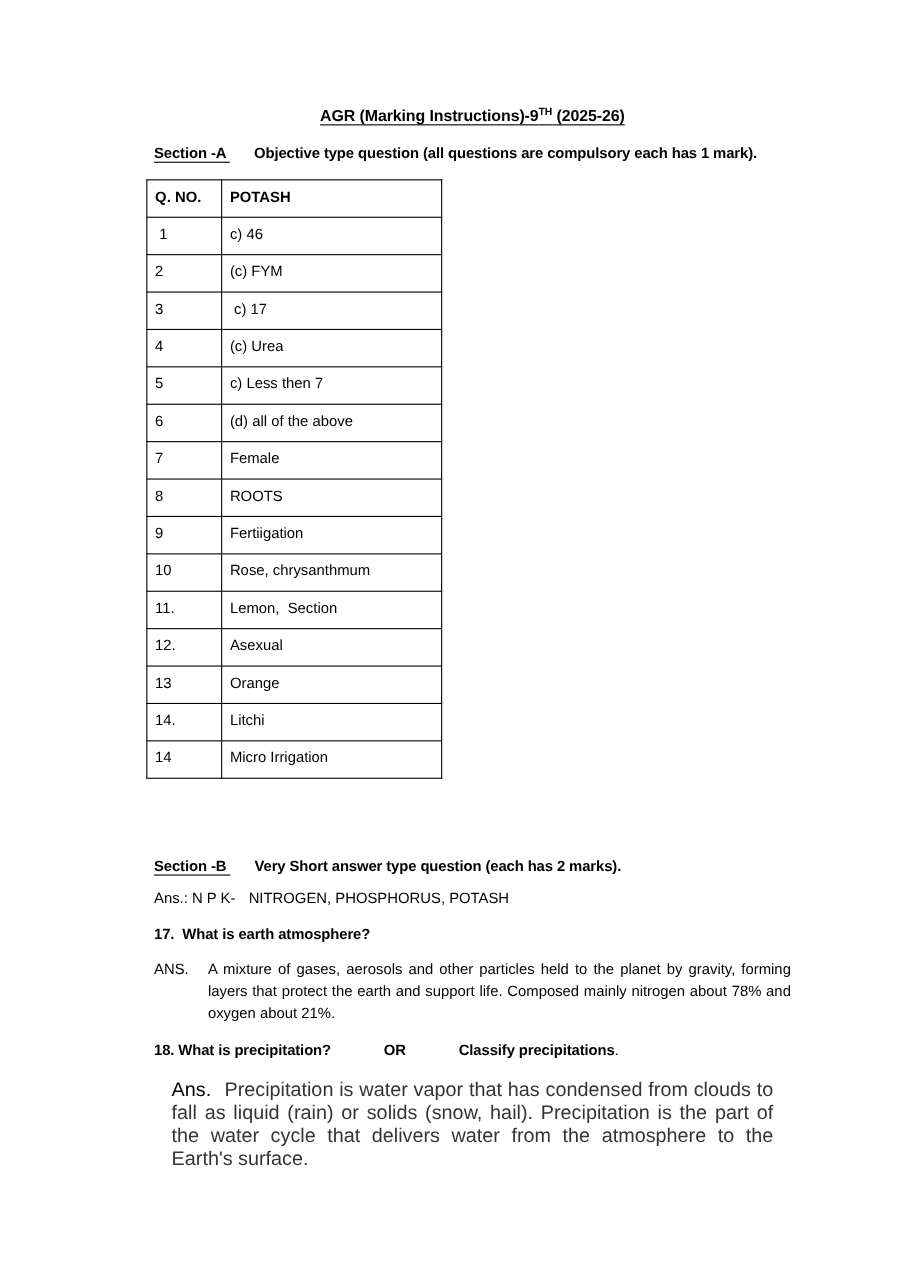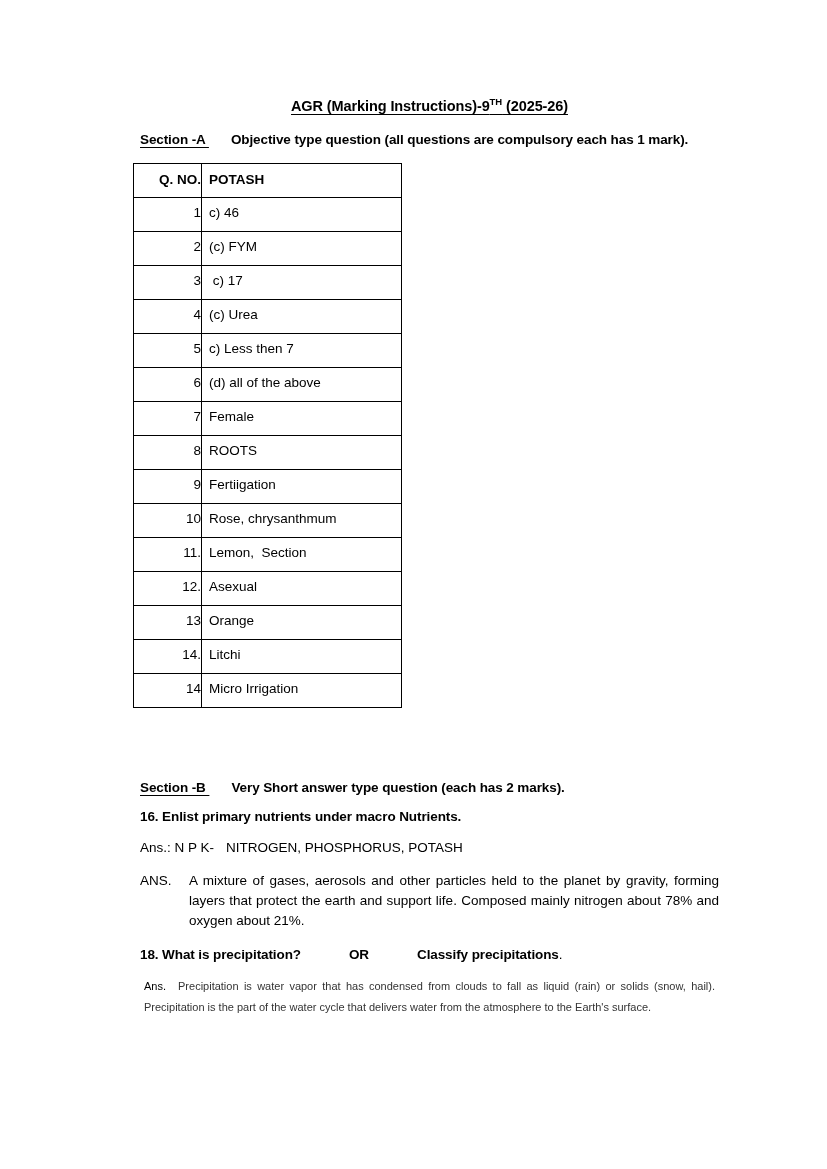--- a/index.html
+++ b/index.html
@@ -86,21 +86,20 @@
   }
   .answer-table col.c1 { width: 68px; }
   .answer-table col.c2 { width: 200px; }
   .answer-table th {
     font-weight: bold;
     text-align: left;
   }
   .cellpad-no {
     padding: 6px 0 0 7px;
     white-space: pre;
-    text-align: right;
   }
   .cellpad-ans {
     padding: 6px 0 0 7px;
     white-space: pre;
   }
   .answer-table thead th .cellpad-no,
   .answer-table thead th .cellpad-ans {
     padding-top: 7px;
   }
 
@@ -136,23 +135,23 @@
     padding-left: 49px;
     text-indent: -49px;
   }
   .ans-hang .lbl {
     display: inline-block;
     width: 49px;
     text-indent: 0;
   }
 
   .ans-just {
-    font-size: 11px;
+    font-size: 18px;
     line-height: 21px;
-    margin: 4px;
+    margin: 16px;
     text-align: justify;
     color: #343434;
   }
   .ans-just .lbl2 {
     color: #000000;
   }
   .ans-just .sp {
     display: inline-block;
     width: 12px;
   }
@@ -303,23 +302,23 @@
               <div class="cellpad-ans">Micro Irrigation</div>
             </td>
         </tr>
       </tbody>
     </table>
 
     <div class="spacer-block"></div>
 
     <div class="section-line"><span class="sec-label">Section -B </span><span class="gap"></span><span>Very Short answer type question (each has 2 marks).</span></div>
 
-    <div class="q-heading">16. Enlist primary nutrients under macro Nutrients.</div>
     <div class="ans-simple"><span>Ans.: N P K-</span><span class="sp" style="display:inline-block;width:12px"></span><span>NITROGEN, PHOSPHORUS, POTASH</span></div>
 
+    <div class="q-heading">17.  What is earth atmosphere?</div>
     <div class="ans-hang"><span class="lbl">ANS.</span><span>A mixture of gases, aerosols and other particles held to the planet by gravity, forming layers that protect the earth and support life. Composed mainly nitrogen about 78% and oxygen about 21%.</span></div>
 
     <div class="q-heading"><span class="nb">18. What is precipitation?</span><span class="tab"></span><span class="nb">OR</span><span class="tab"></span><span class="nb">Classify precipitations</span><span style="font-weight:normal">.</span></div>
 
     <div class="ans-just"><span class="lbl2">Ans.</span><span class="sp"></span><span>Precipitation is water vapor that has condensed from clouds to fall as liquid (rain) or solids (snow, hail). Precipitation is the part of the water cycle that delivers water from the atmosphere to the Earth's surface.</span></div>
 
   </div>
 </div>
 
 </body></html>

